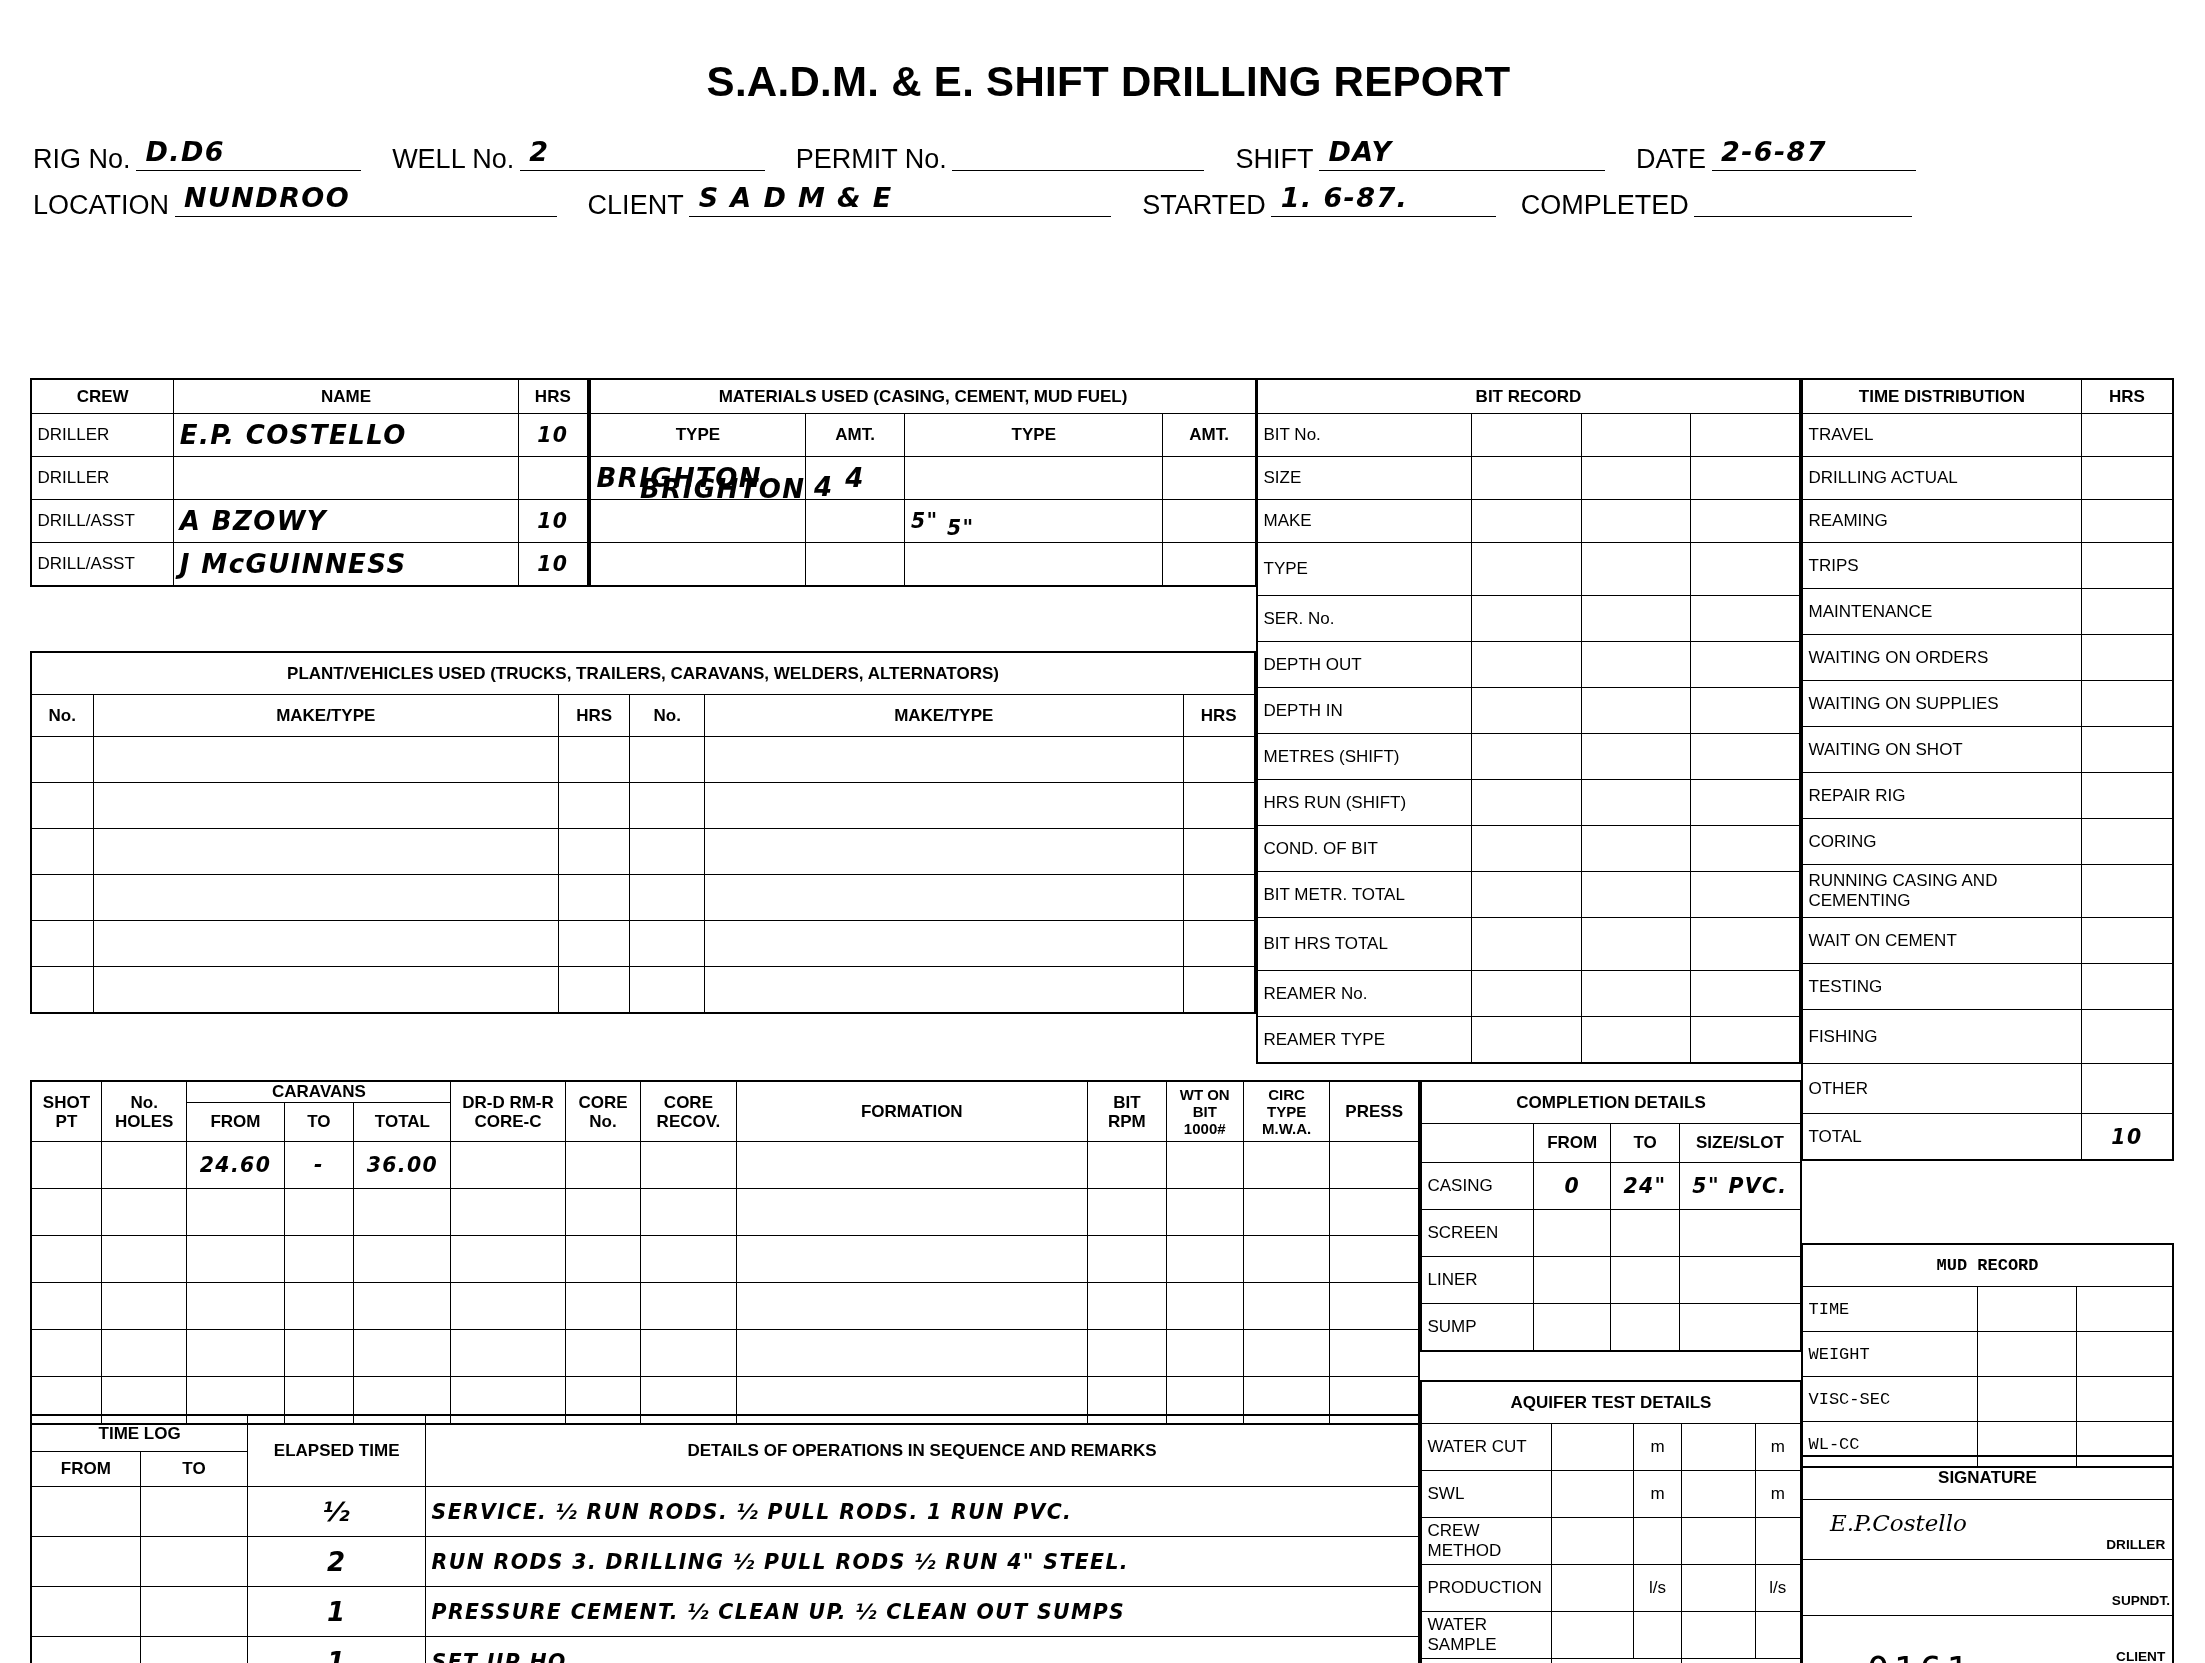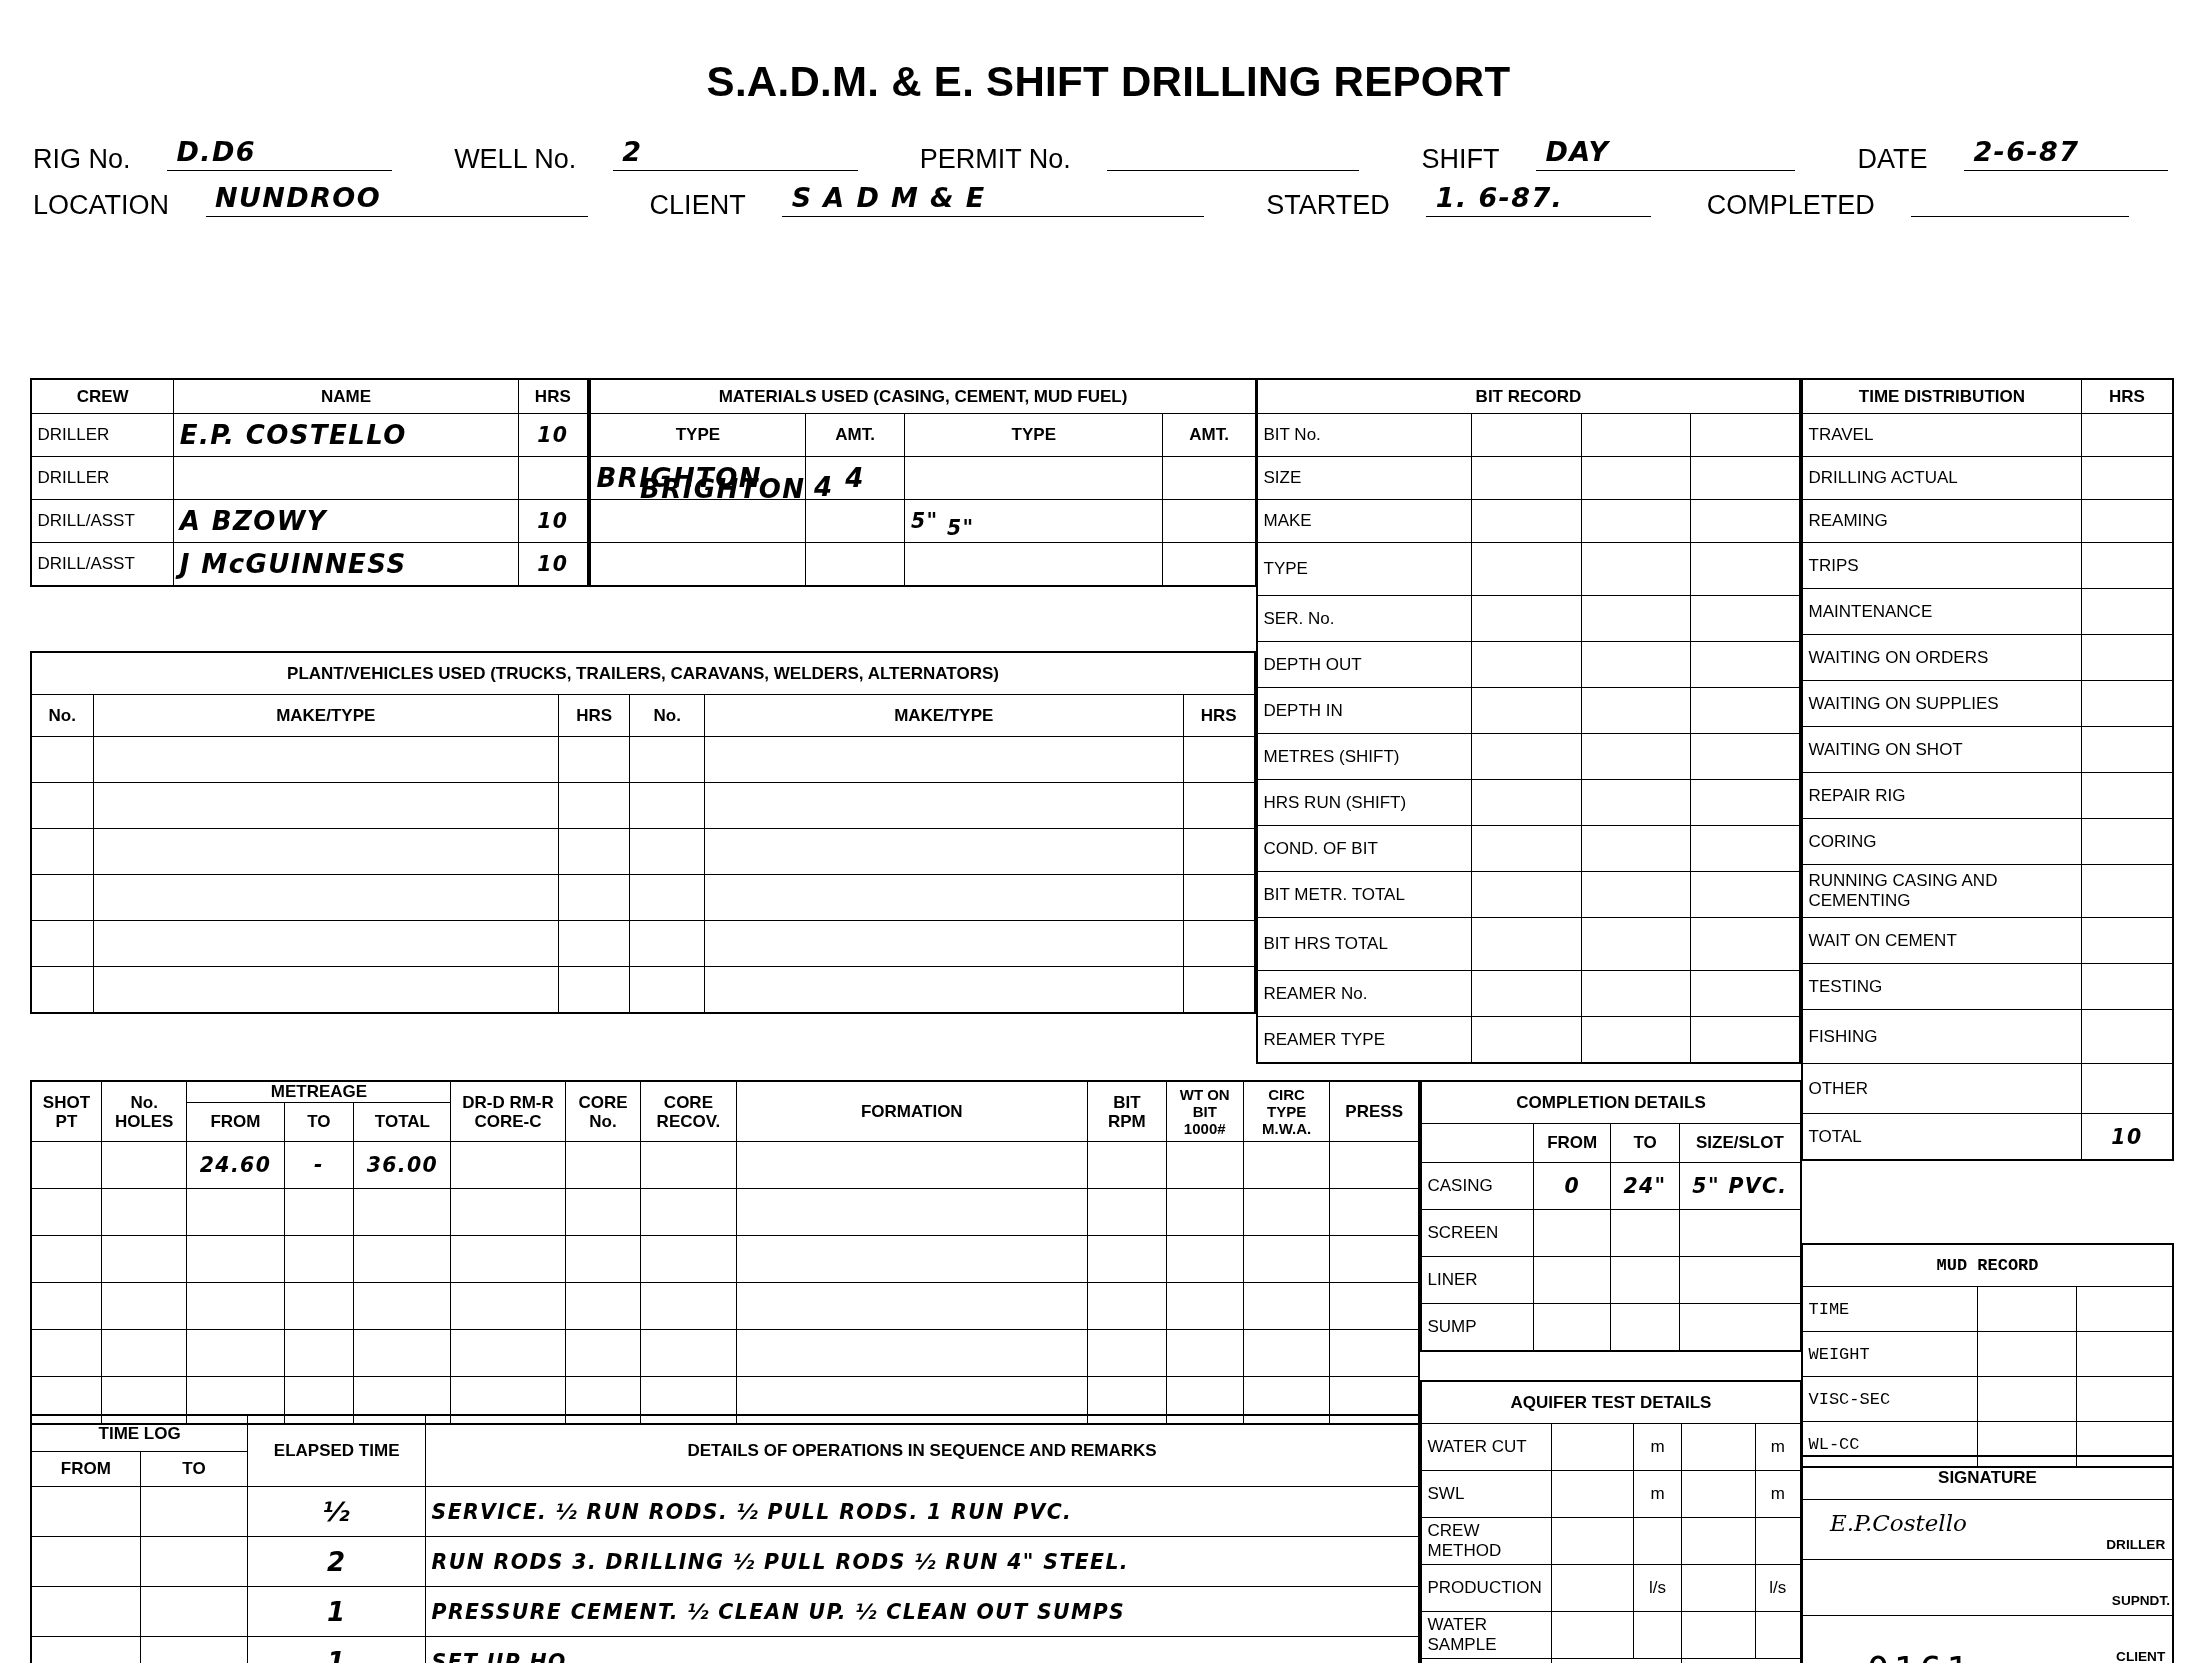--- a/index.html
+++ b/index.html
@@ -2,21 +2,21 @@
 <html style="font-size:11px"><head>
 <meta charset="utf-8">
 <style>
   html,body{margin:0;padding:0;background:#fff;}
   body{width:2205px;height:1664px;font-family:"Liberation Sans",sans-serif;color:#000;-webkit-font-smoothing:none;}
   .page{position:relative;width:2205px;height:1664px;padding:0;box-sizing:border-box;}
 
   .title{text-align:center;font-size:42px;font-weight:bold;letter-spacing:0.3px;margin-top:58px;padding-left:12px;}
 
   .hdr{font-size:27px;margin-top:33px;padding:0 33px;}
-  .hdr-row{display:flex;align-items:flex-end;gap:31px;}
+  .hdr-row{display:flex;align-items:flex-end;}
   .lbl{white-space:nowrap;}
   .fill{flex:1;border-bottom:1.4px solid #000;position:relative;margin:0 4.1px 4.1px 5.5px;height:31px;}
   .hand{font-family:"DejaVu Sans",sans-serif;font-style:italic;font-weight:bold;font-size:27px;position:absolute;bottom:2.7px;left:9.5px;white-space:nowrap;letter-spacing:1.4px;}
 
   table{border-collapse:collapse;}
   .grid{position:absolute;border:2px solid #000;}
   td,th{border:1.4px solid #000;font-size:17px;padding:0 5.5px;vertical-align:middle;font-weight:normal;}
   .c{text-align:center;}
   .l{text-align:left;}
   .bold{font-weight:bold;}
@@ -421,21 +421,21 @@
       </td>
     </tr>
   </tbody>
     </table>
 
   <table class="grid" style="left:30px;top:1022px;width:1390px;">
     <tbody>
         <tr>
       <td class="c bold" rowspan="2" style="width:61px;height:41px;line-height:19px">SHOT PT</td>
       <td class="c bold" rowspan="2" style="width:78px;line-height:19px">No. HOLES</td>
-      <td class="c bold" colspan="3" style="width:238px">METREAGE</td>
+      <td class="c bold" colspan="3" style="width:238px">CARAVANS</td>
       <td class="c bold" rowspan="2" style="width:116px;line-height:19px">DR-D RM-R CORE-C</td>
       <td class="c bold" rowspan="2" style="width:68px;line-height:19px">CORE No.</td>
       <td class="c bold" rowspan="2" style="width:89px;line-height:19px">CORE RECOV.</td>
       <td class="c bold" rowspan="2" style="width:409px">FORMATION</td>
       <td class="c bold" rowspan="2" style="width:75px;line-height:19px">BIT RPM</td>
       <td class="c bold" rowspan="2" style="width:72px;line-height:17px;font-size:15px">WT ON BIT 1000#</td>
       <td class="c bold" rowspan="2" style="width:82px;line-height:17px;font-size:15px">CIRC TYPE M.W.A.</td>
       <td class="c bold" rowspan="2" style="width:82px">PRESS</td>
     </tr>
     <tr>

